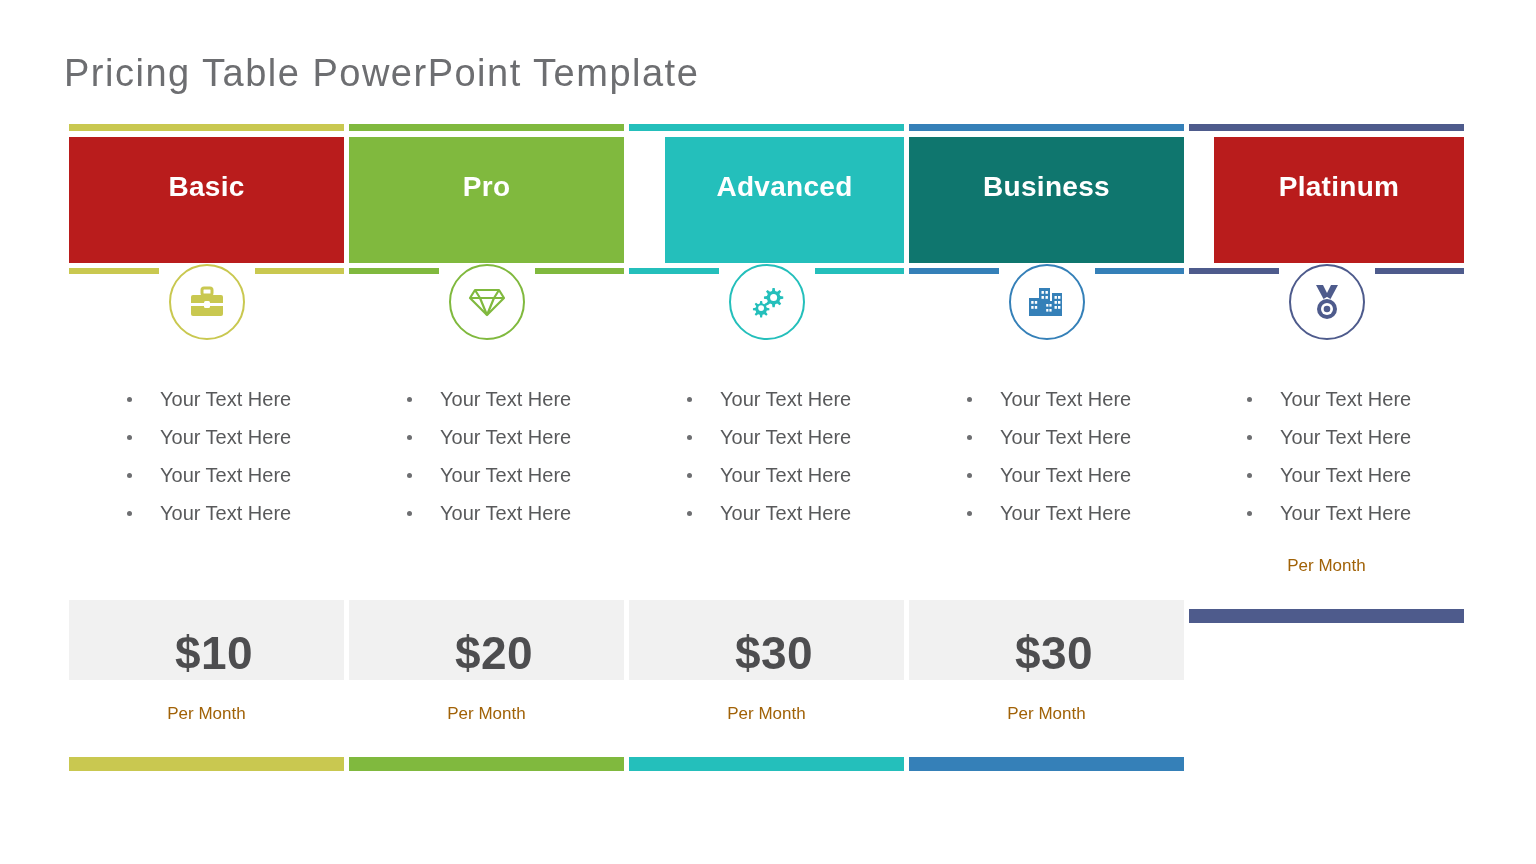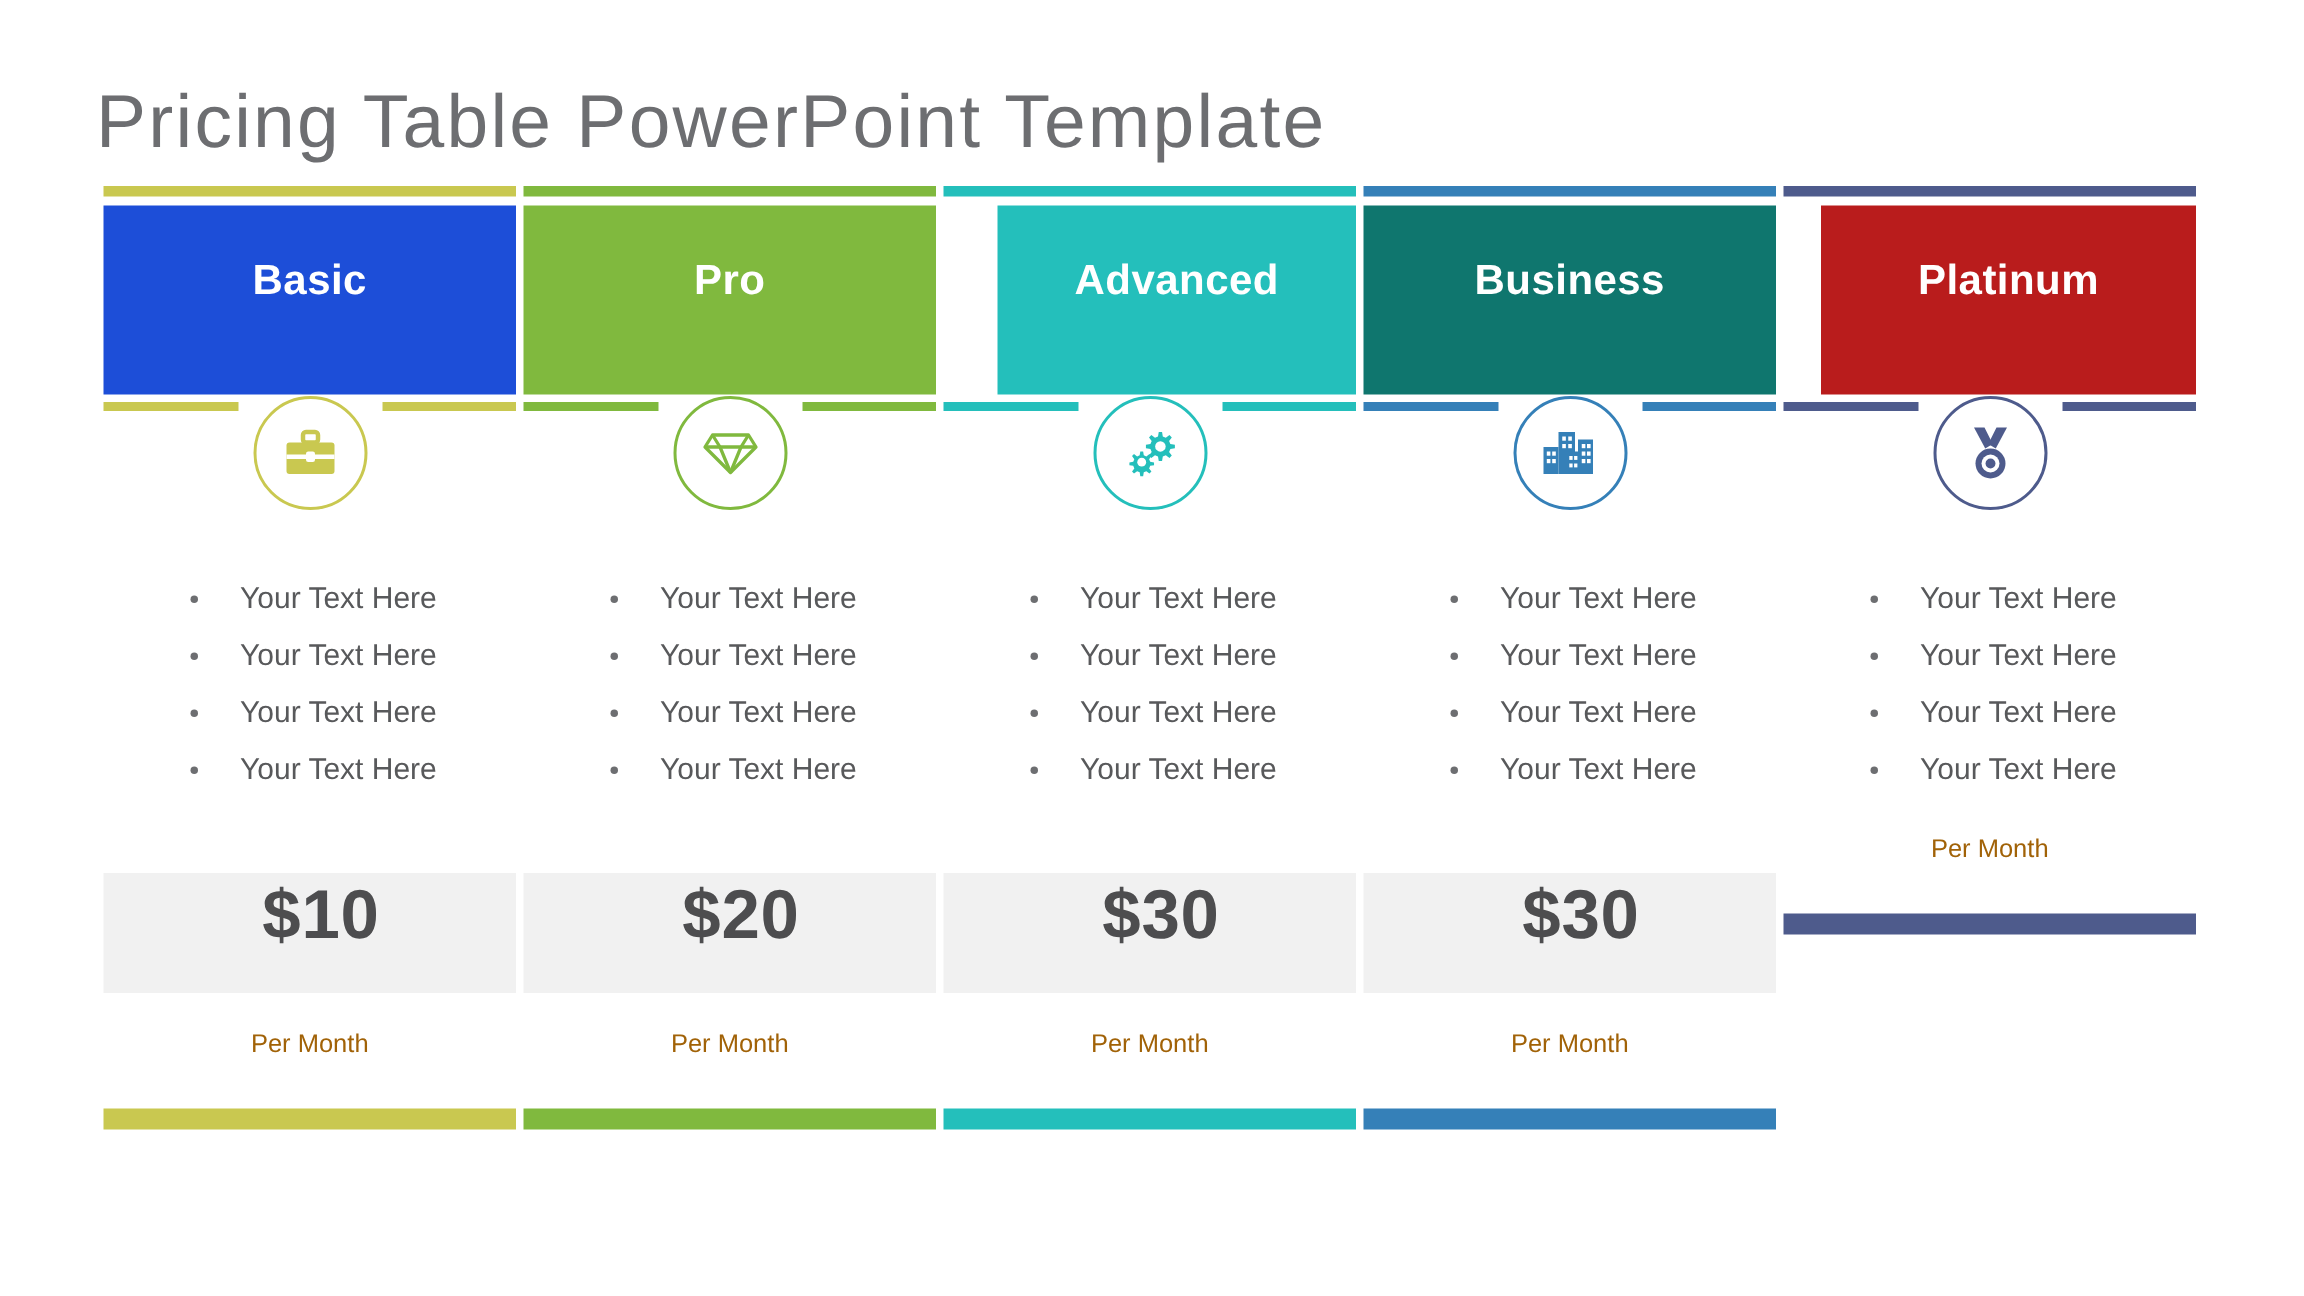--- a/index.html
+++ b/index.html
@@ -19,21 +19,21 @@
     width: 1536px;
     height: 864px;
     background: #ffffff;
   }
 
   
   .slide-title {
     position: absolute;
     left: 64px;
     top: 52px;
-    font-size: 50px;
+    font-size: 38px;
     font-weight: 400;
     letter-spacing: 1.5px;
     color: #6d6e71;
     white-space: nowrap;
   }
 
   
   .columns {
     position: absolute;
     left: 69px;
@@ -123,25 +123,25 @@
     width: 5px;
     height: 5px;
     border-radius: 50%;
     background: #6d6e71;
     margin-right: 28px;
     flex: 0 0 auto;
   }
 
   
   .price-box {
-    margin-top: 50px;
+    margin-top: 68px;
     height: 80px;
     background: #f1f1f1;
     display: flex;
-    align-items: flex-start;
+    align-items: flex-end;
     justify-content: center;
     padding-left: 15px;
   }
   .price-value {
     font-size: 46px;
     font-weight: bold;
     color: #4d4d4f;
     letter-spacing: 0.5px;
   }
   .price-period {
@@ -163,21 +163,21 @@
 
 <div class="slide" style="background: rgb(255, 255, 255);">
 
   <div class="slide-title" style="color: rgb(109, 110, 113);">Pricing Table PowerPoint Template</div>
 
   <div class="columns">
 
     <div class="column">
       <div class="accent-top" style="background: rgb(201, 200, 80);"></div>
       <div class="header-gap"></div>
-      <div class="header-block" style="background: #1d4ed8;">
+      <div class="header-block" style="background: #b91c1c;">
         <div class="plan-name">Basic</div>
       </div>
       <div class="accent-bottom-wrap">
         <div class="accent-bottom" style="background: rgb(201, 200, 80);"></div>
         <div class="accent-notch"></div>
       </div>
       <div class="icon-circle" style="border-color: rgb(201, 200, 80); color: rgb(201, 200, 80);">
         <span>
           <svg width="36" height="32" viewBox="0 0 36 32">
             <rect x="13" y="2" width="10" height="7" rx="2" fill="none" stroke="currentColor" stroke-width="3"></rect>

